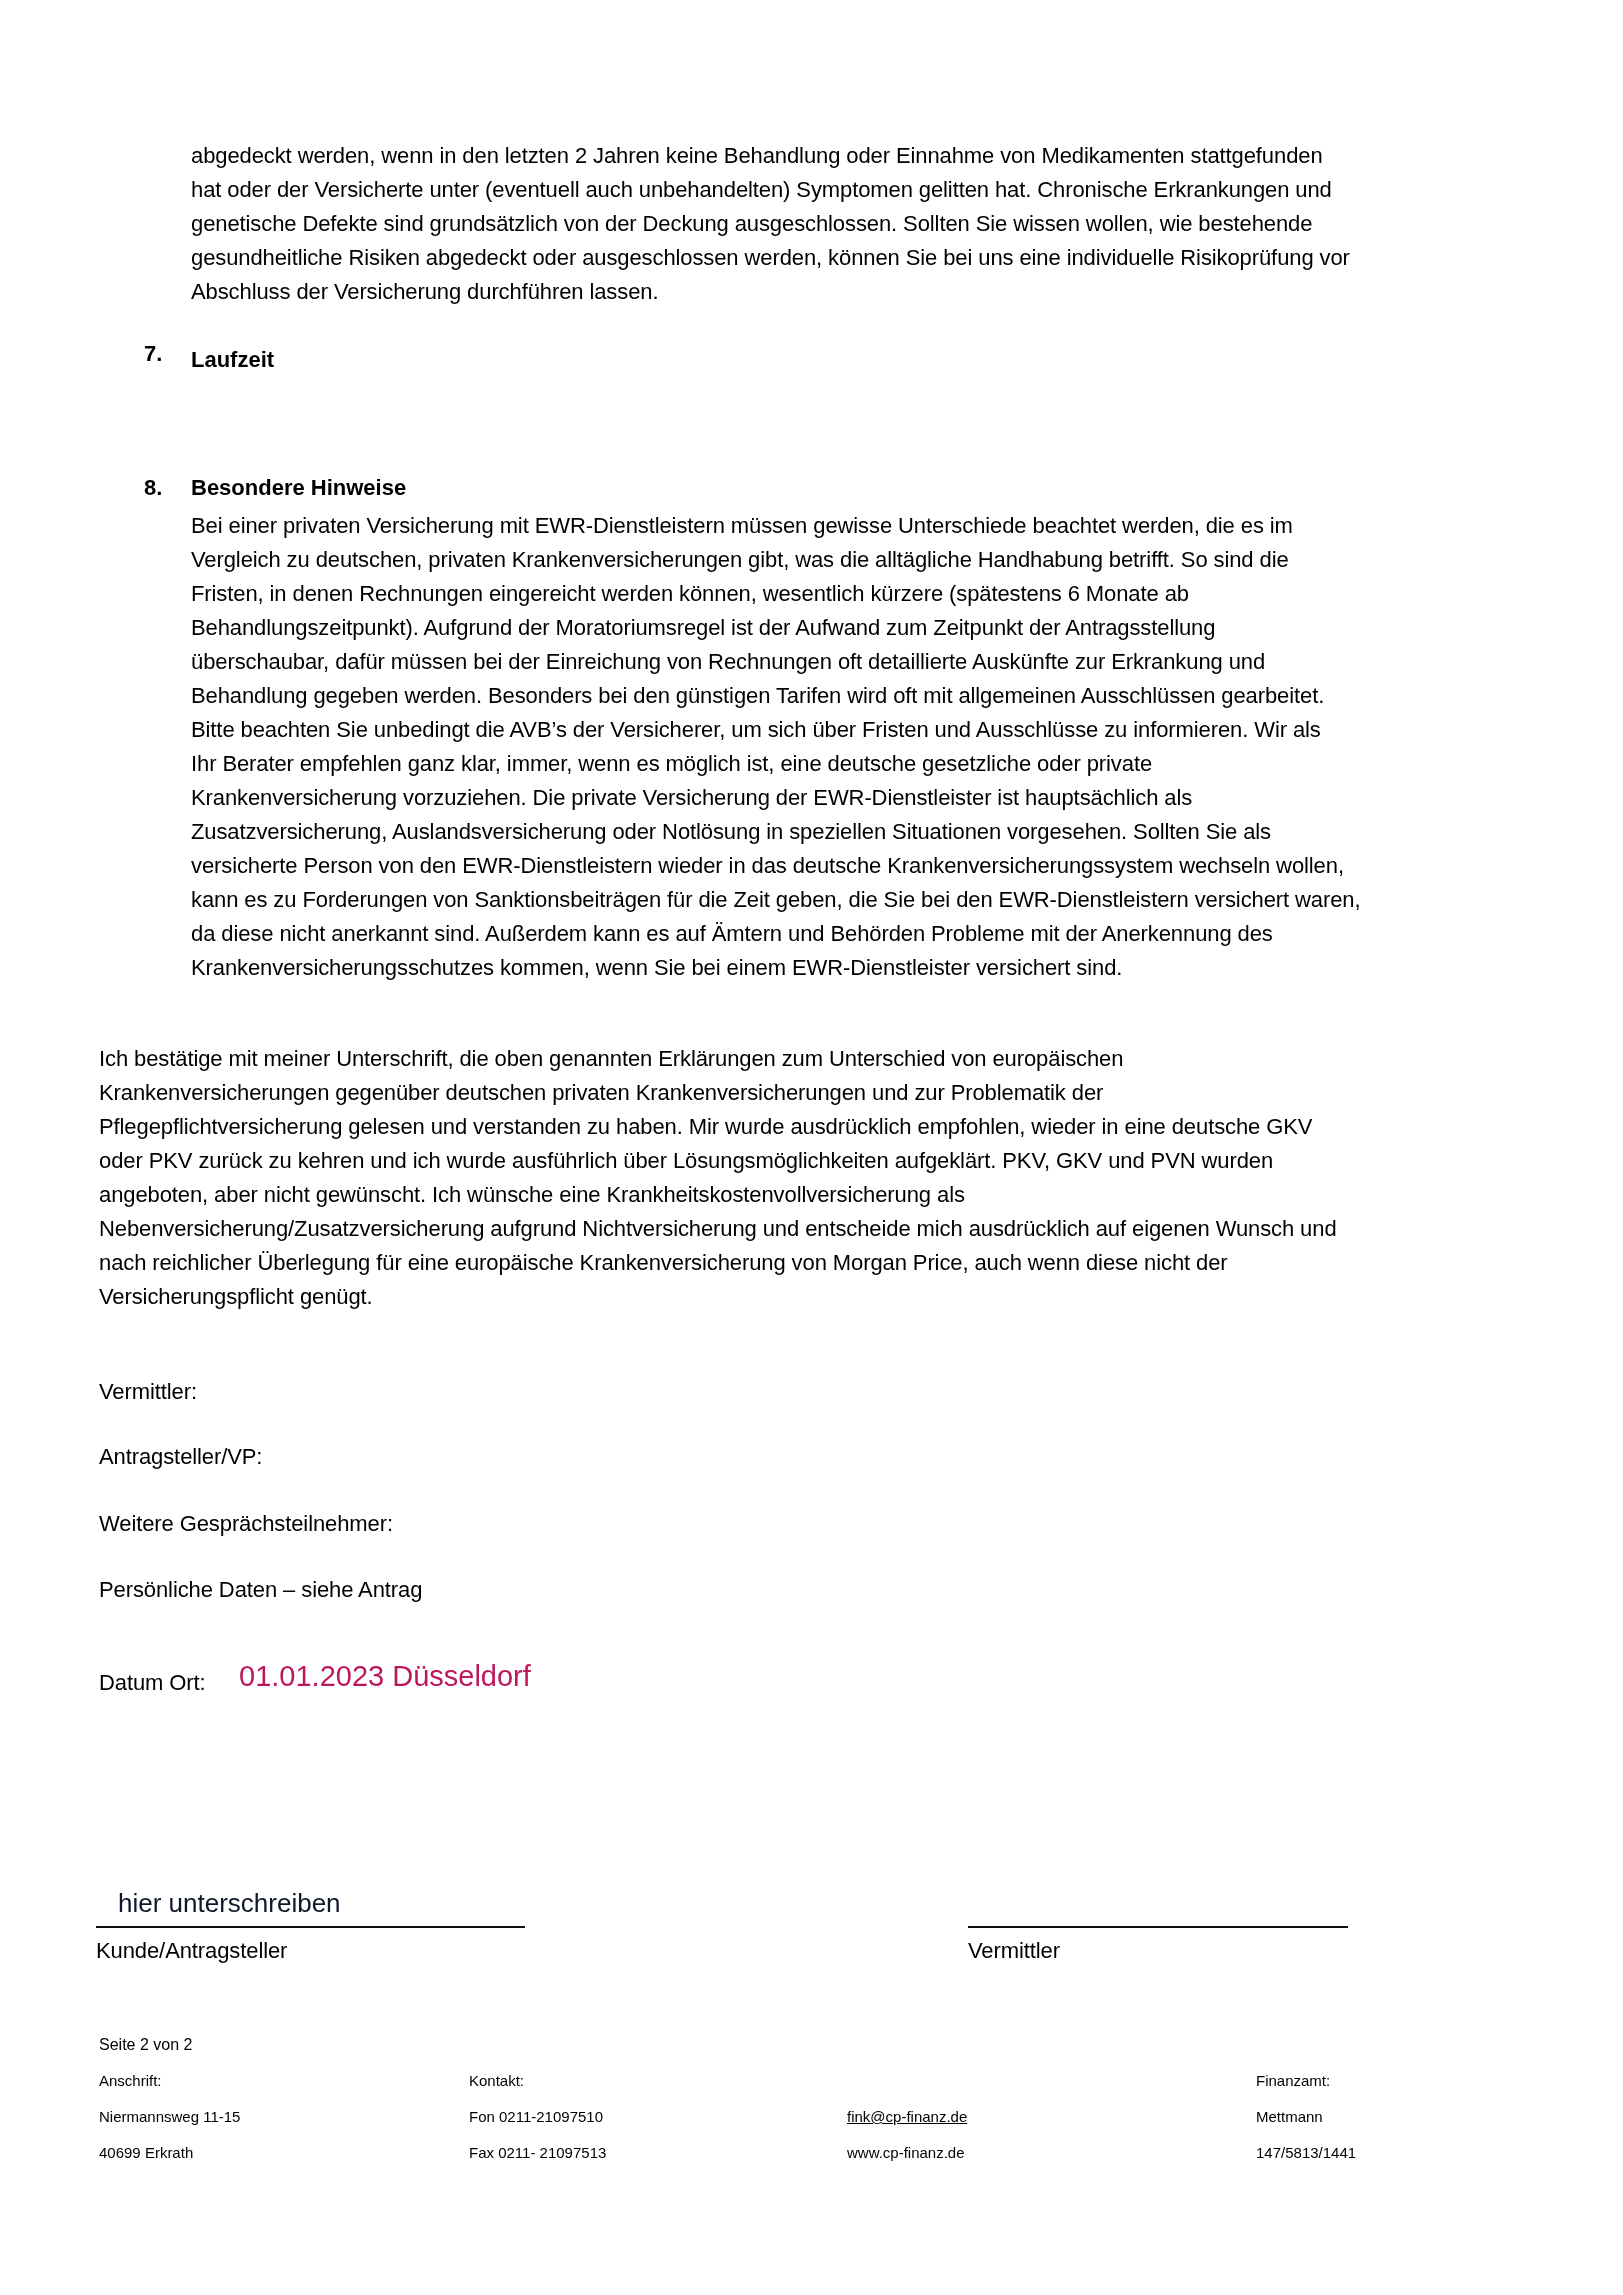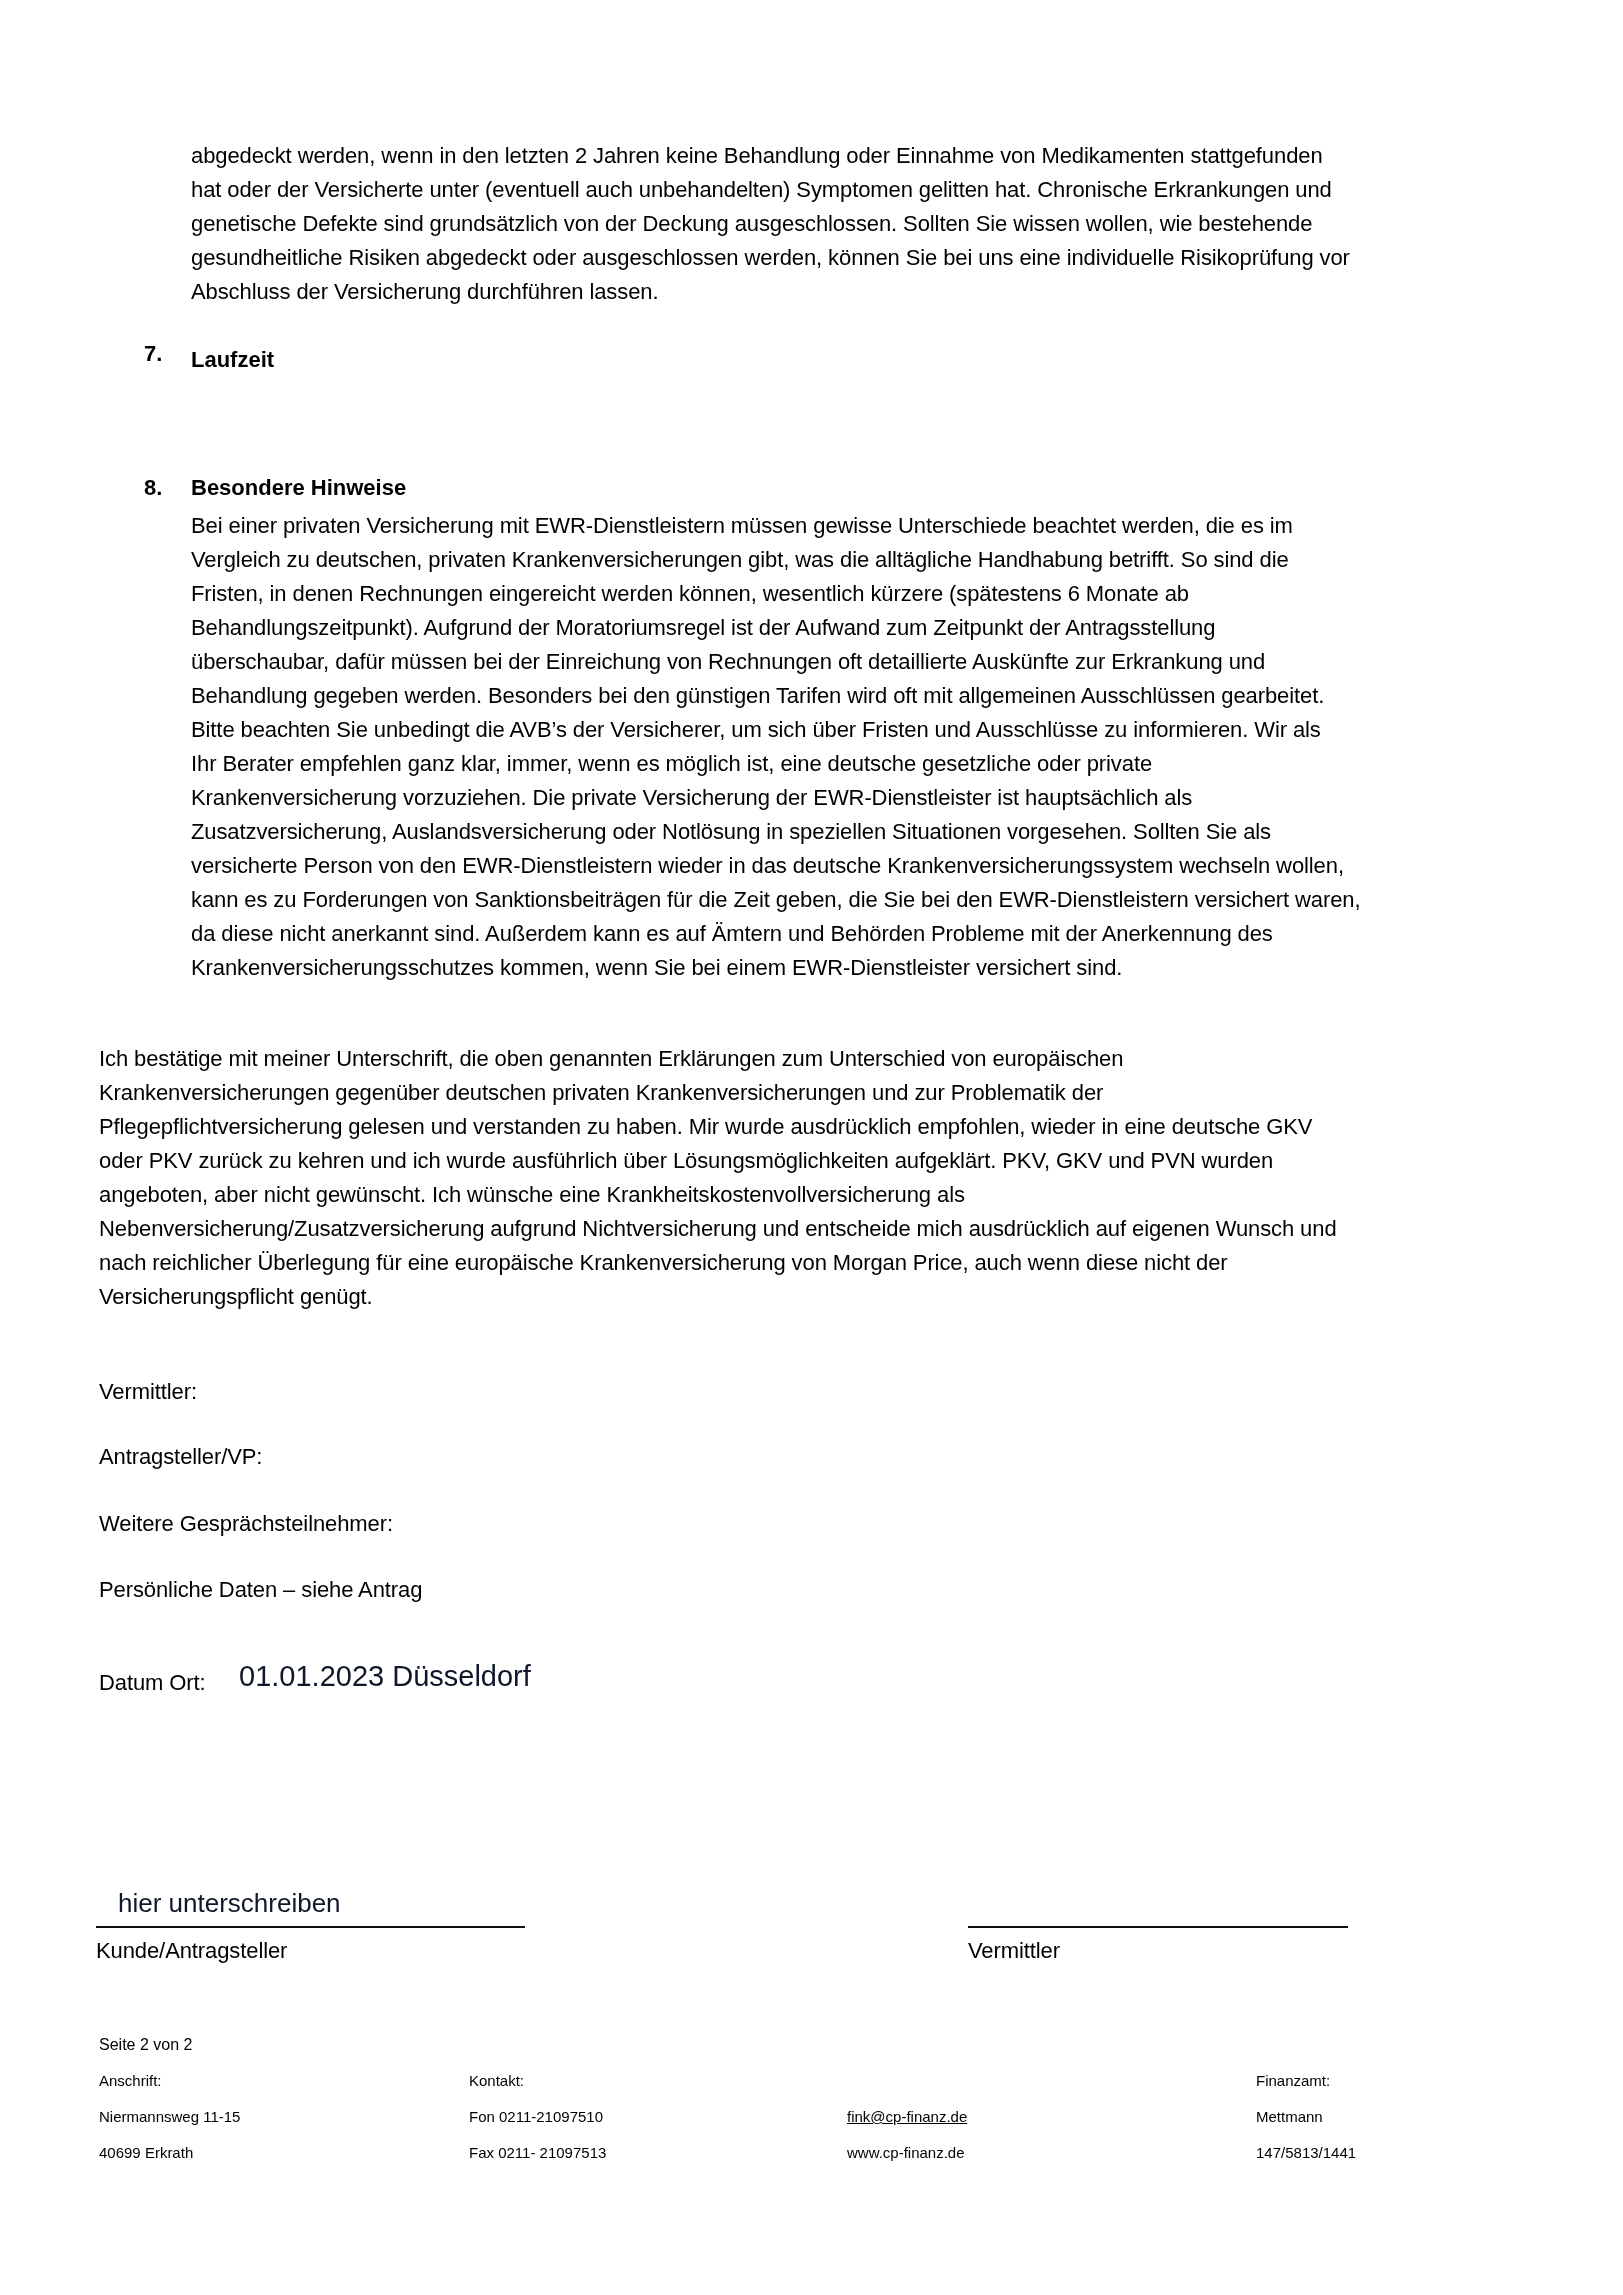--- a/index.html
+++ b/index.html
@@ -28,21 +28,21 @@
     font-weight:bold;
   }
   .label-text{
     font-size:22px;
     line-height:29px;
     letter-spacing:-0.1px;
   }
   .date-value{
     font-size:29px;
     line-height:34px;
-    color:#0f172a;
+    color:#be185d;
   }
   .sign-note{
     font-size:26px;
     color:#0f172a;
   }
   .sig-line{
     height:2px;
     background:#111111;
   }
   .footer-small{font-size:16px;}

